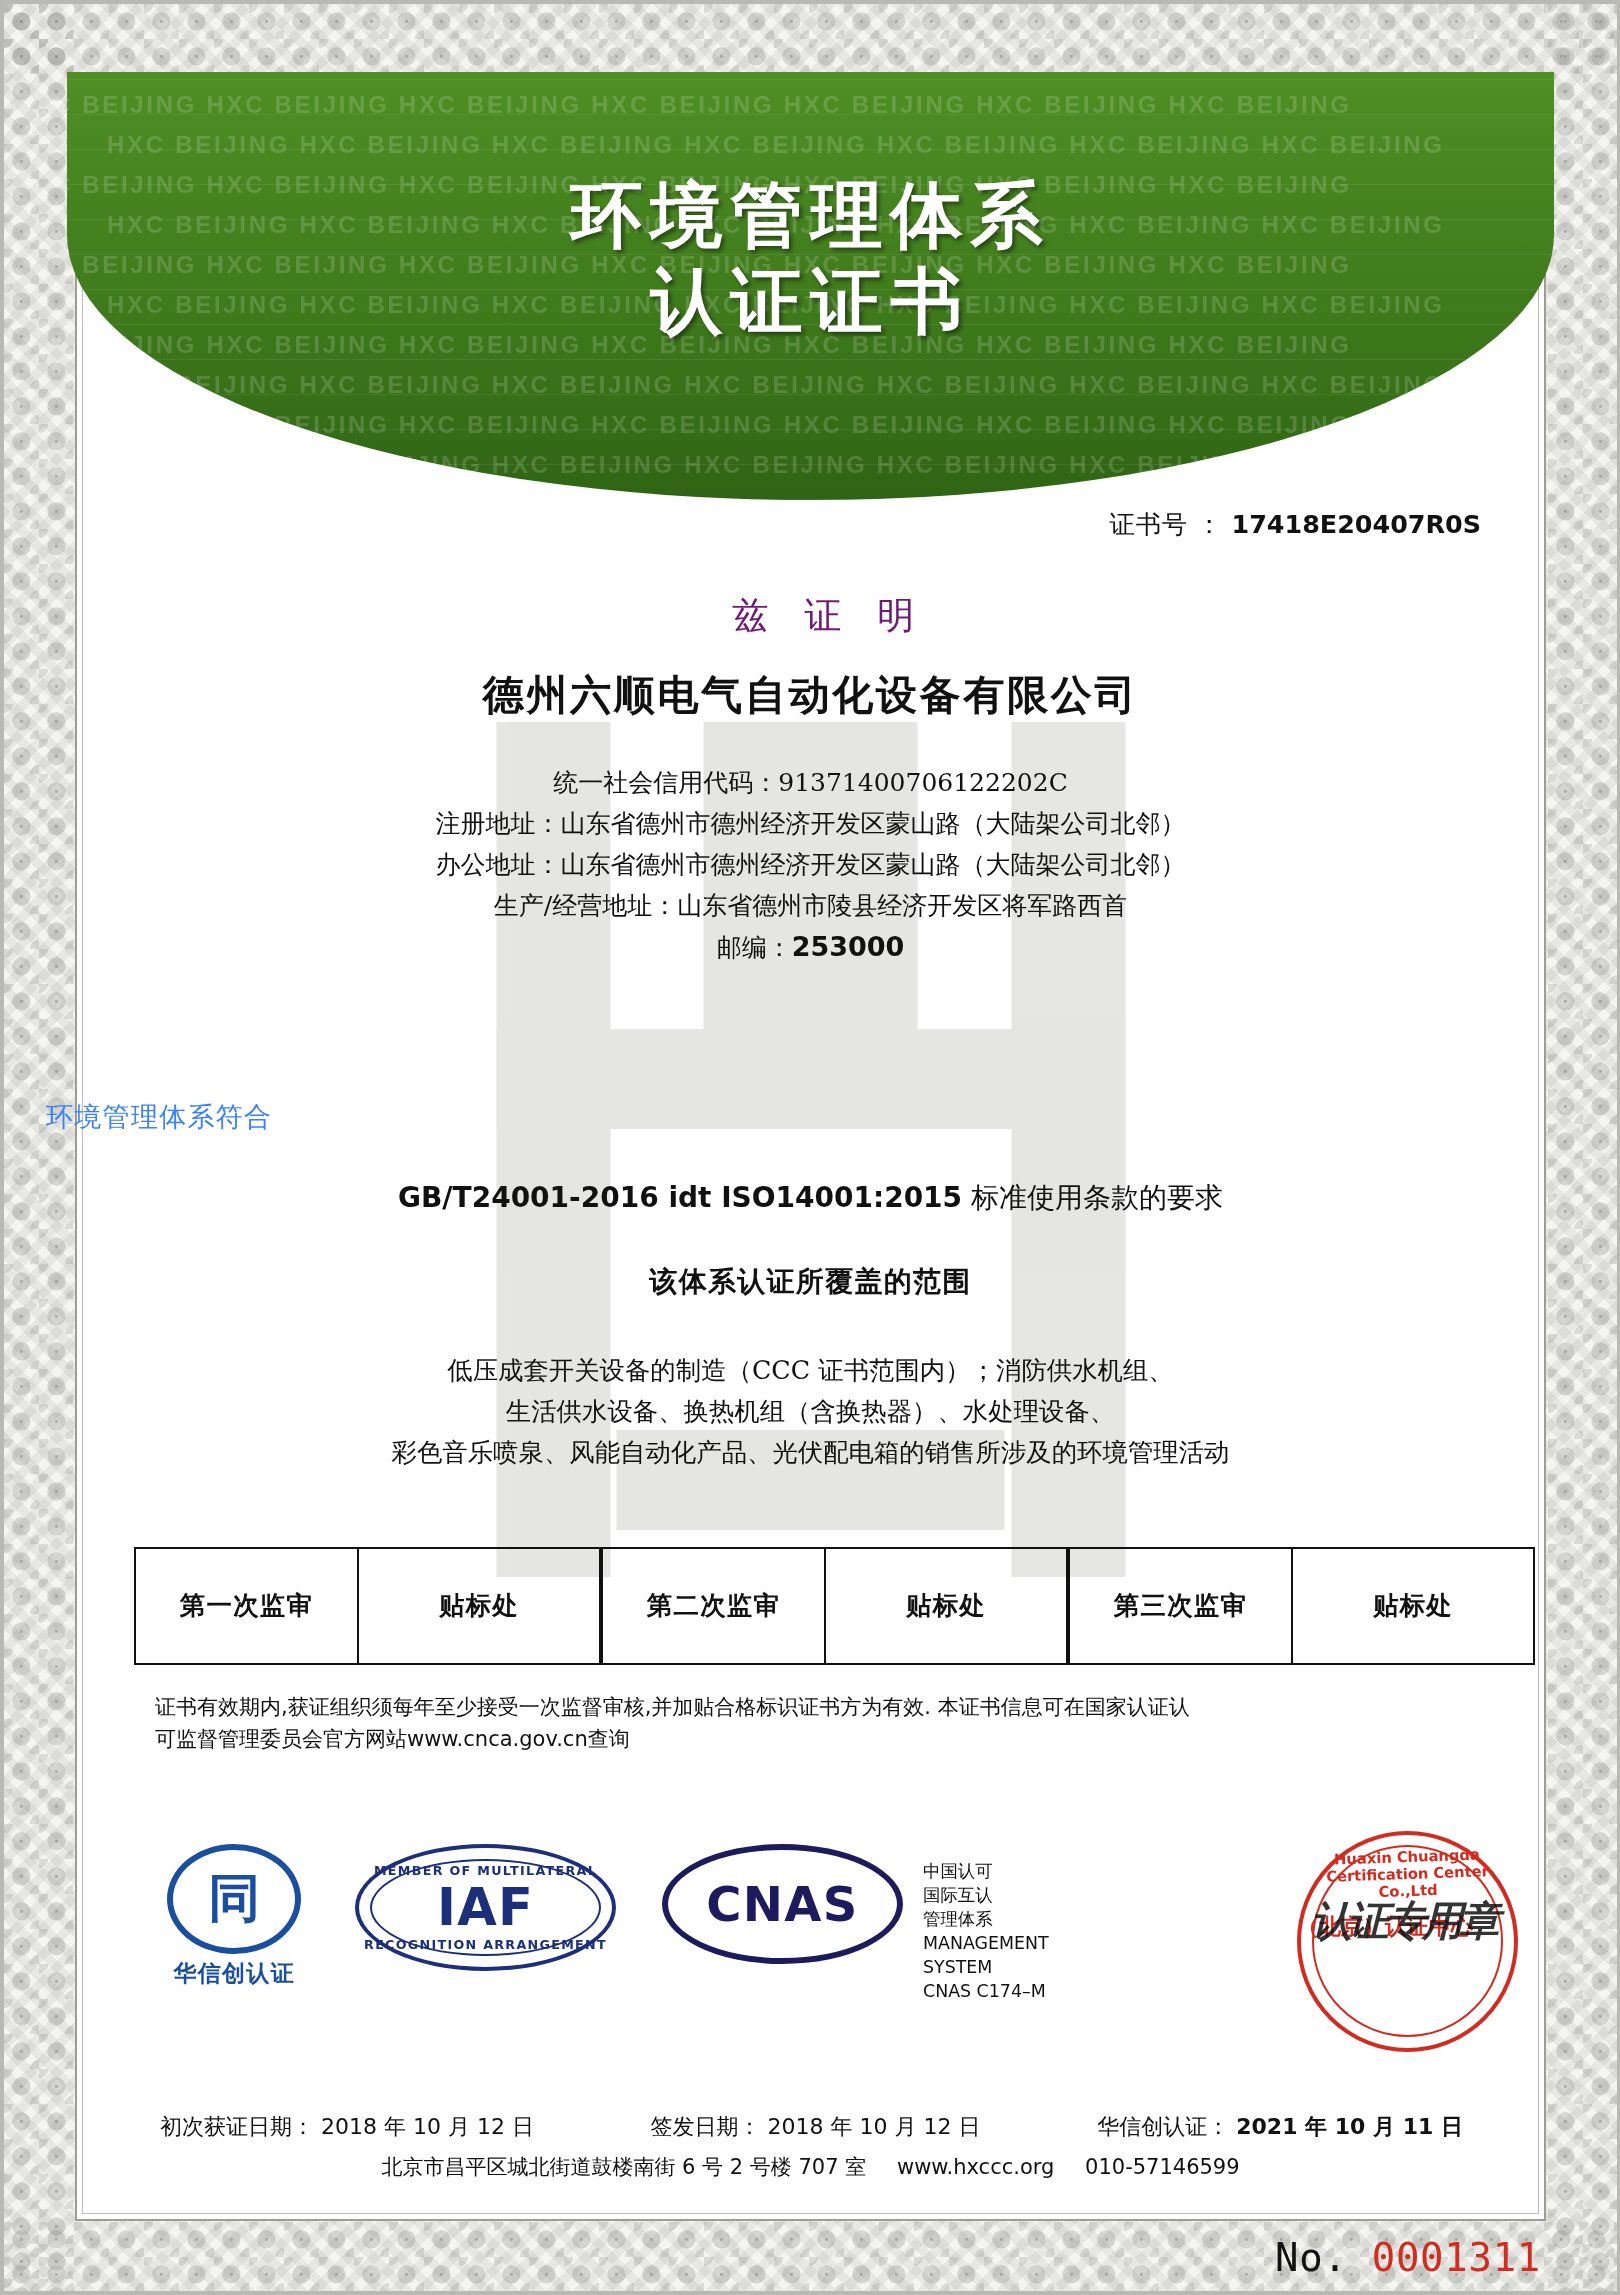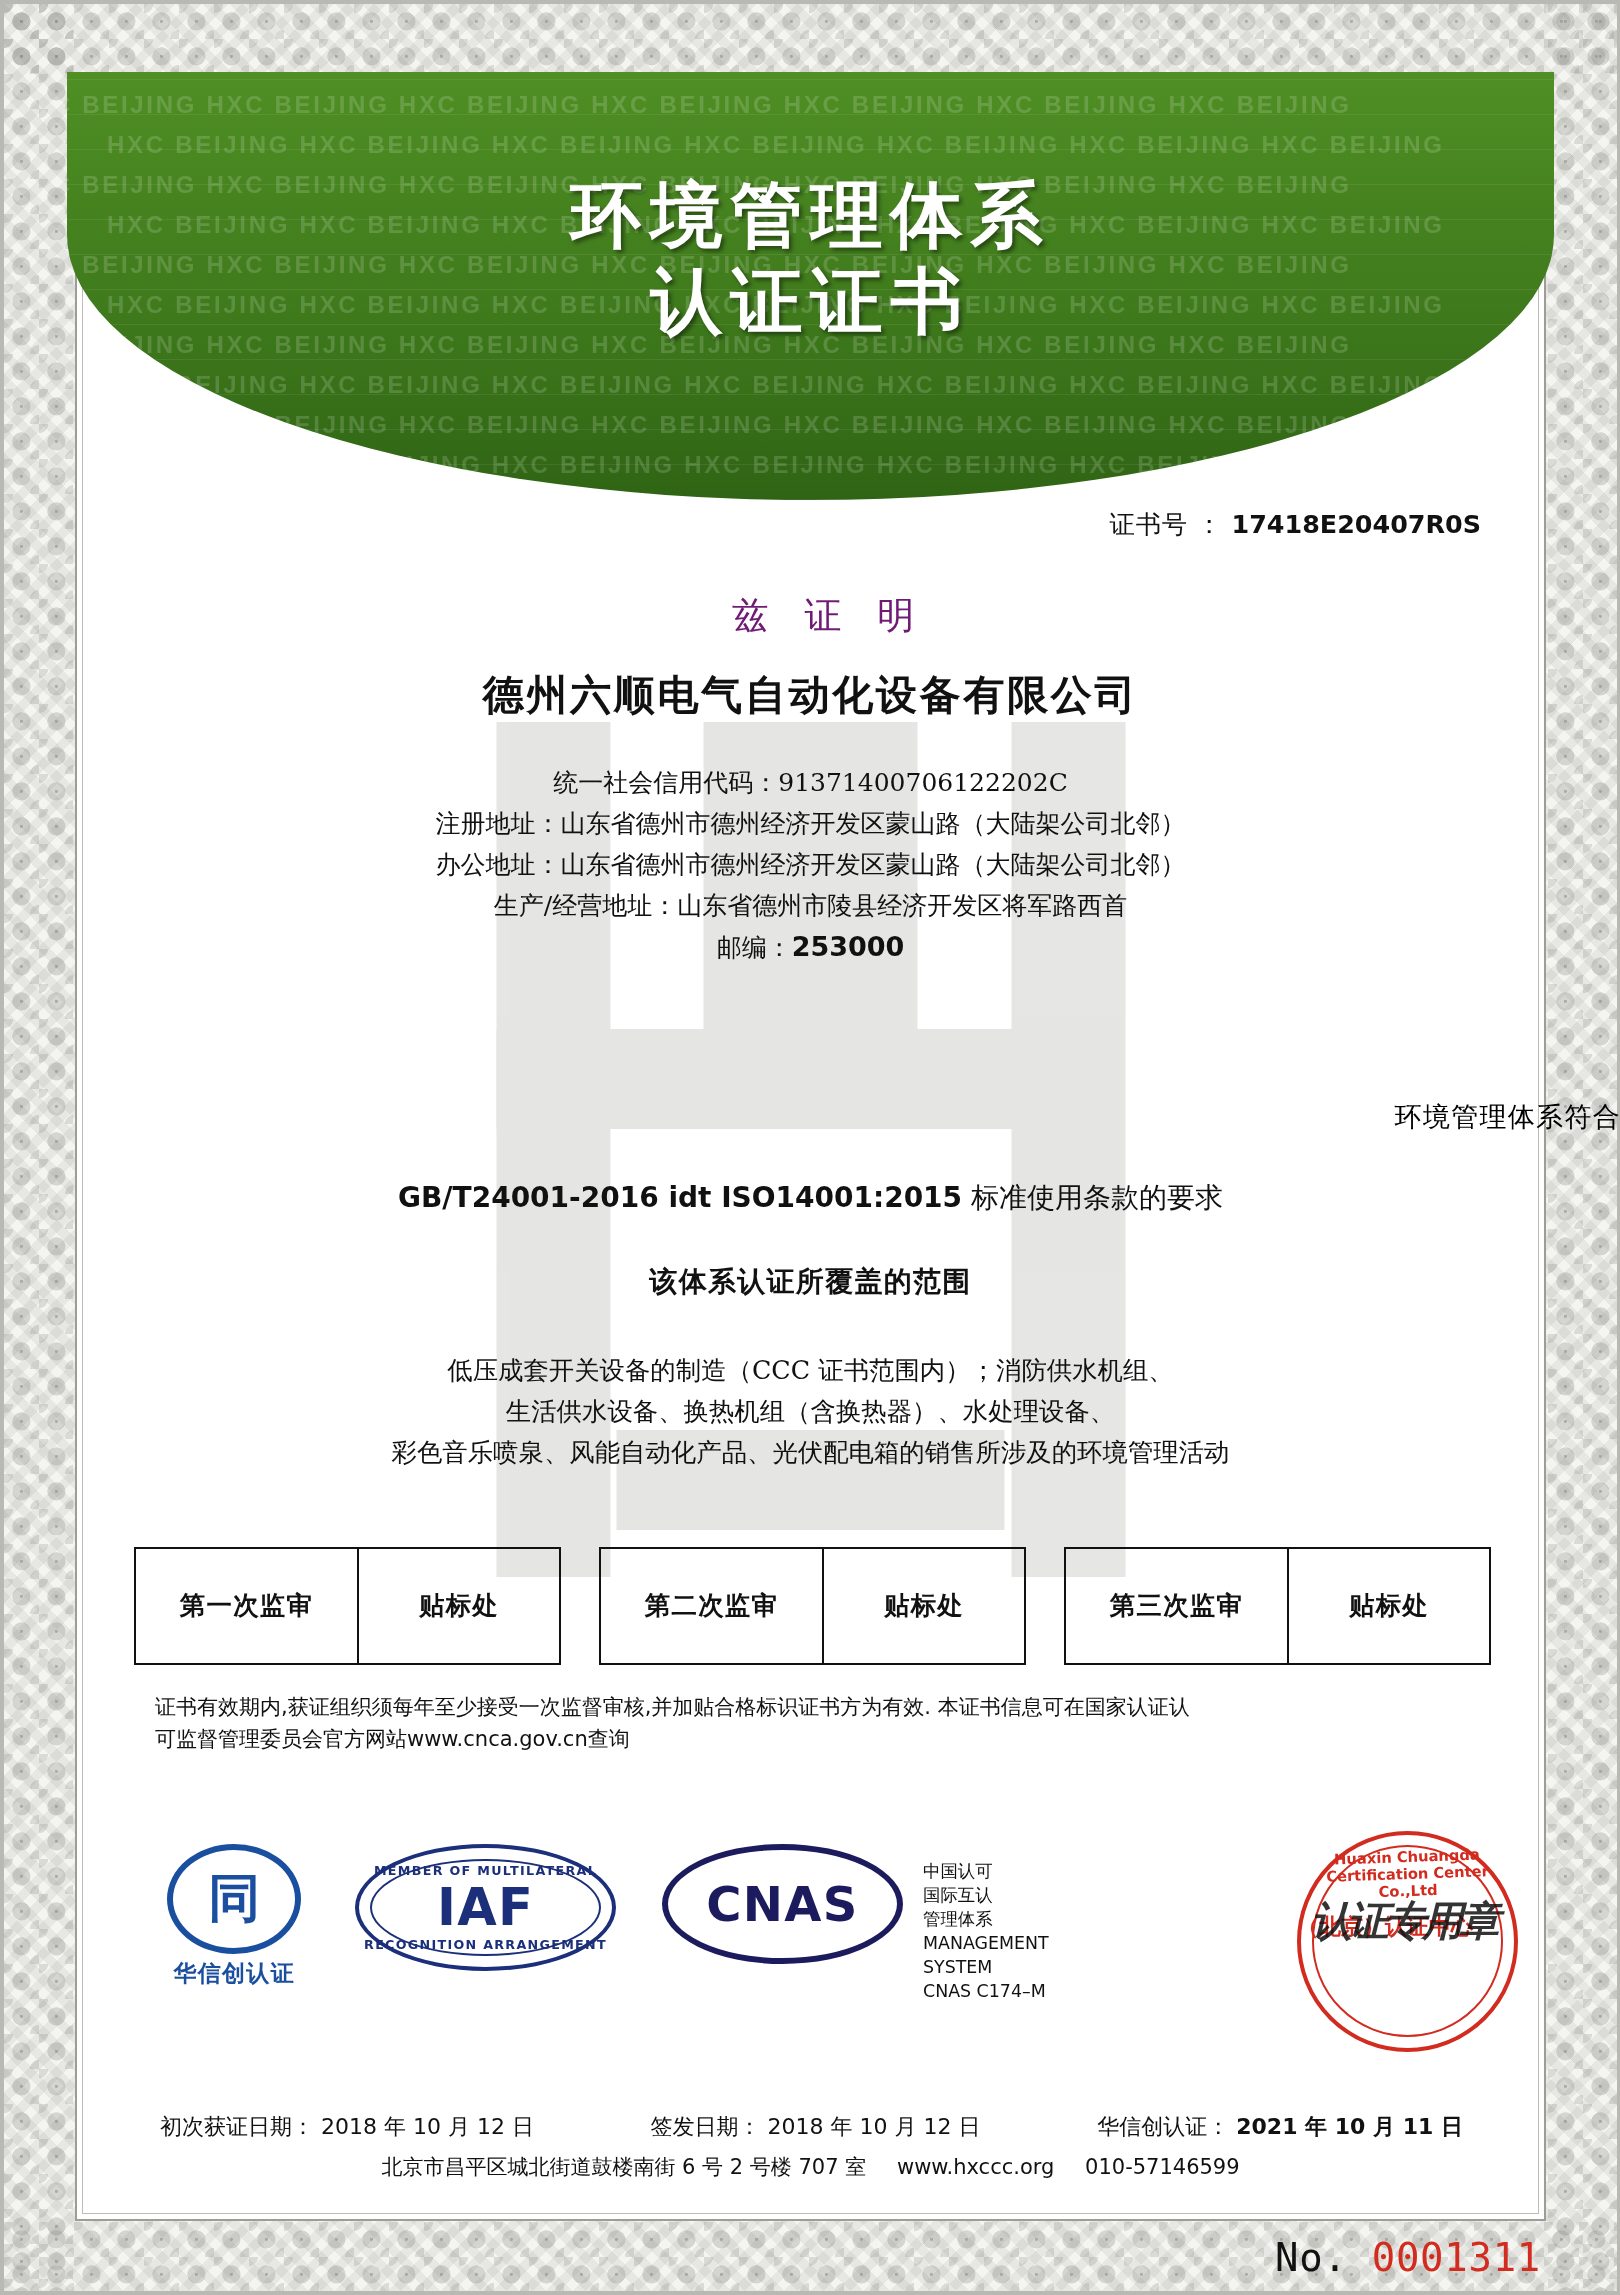--- a/index.html
+++ b/index.html
@@ -171,25 +171,26 @@
     line-height: 41px;
     color: #111;
     font-family: "DejaVu Serif", serif;
   }
   .info-block .post b { font-family: "DejaVu Sans", sans-serif; font-weight: bold; font-size: 27px; }
 
   .sys-line {
     position: absolute;
     left: 0; right: 0;
     top: 1099px;
-    text-align: right;
+    text-align: left;
     font-size: 27px;
     letter-spacing: 1.3px;
-    color: #000000;
-    font-family: "DejaVu Sans", sans-serif;
+    color: #3b82f6;
+    font-family: "DejaVu Sans", sans-serif;
+    padding-left: 46px;
   }
   .std-line {
     position: absolute;
     left: 0; right: 0;
     top: 1179px;
     text-align: center;
     font-size: 28px;
     color: #111;
     font-family: "DejaVu Sans", sans-serif;
   }
@@ -234,21 +235,21 @@
     display: flex;
     align-items: center;
     justify-content: center;
     font-size: 25.4px;
     font-weight: bold;
     color: #111;
     font-family: "DejaVu Sans", sans-serif;
     letter-spacing: 1.3px;
   }
   .box-cell.first { width: 221px; border-right: 2px solid #111; }
-  .box-cell.second { width: 200px; }
+  .box-cell.second { width: 240px; }
 
   .note {
     position: absolute;
     left: 155px;
     top: 1691px;
     width: 1310px;
     font-size: 21px;
     line-height: 32px;
     color: #111;
     font-family: "DejaVu Sans", sans-serif;

